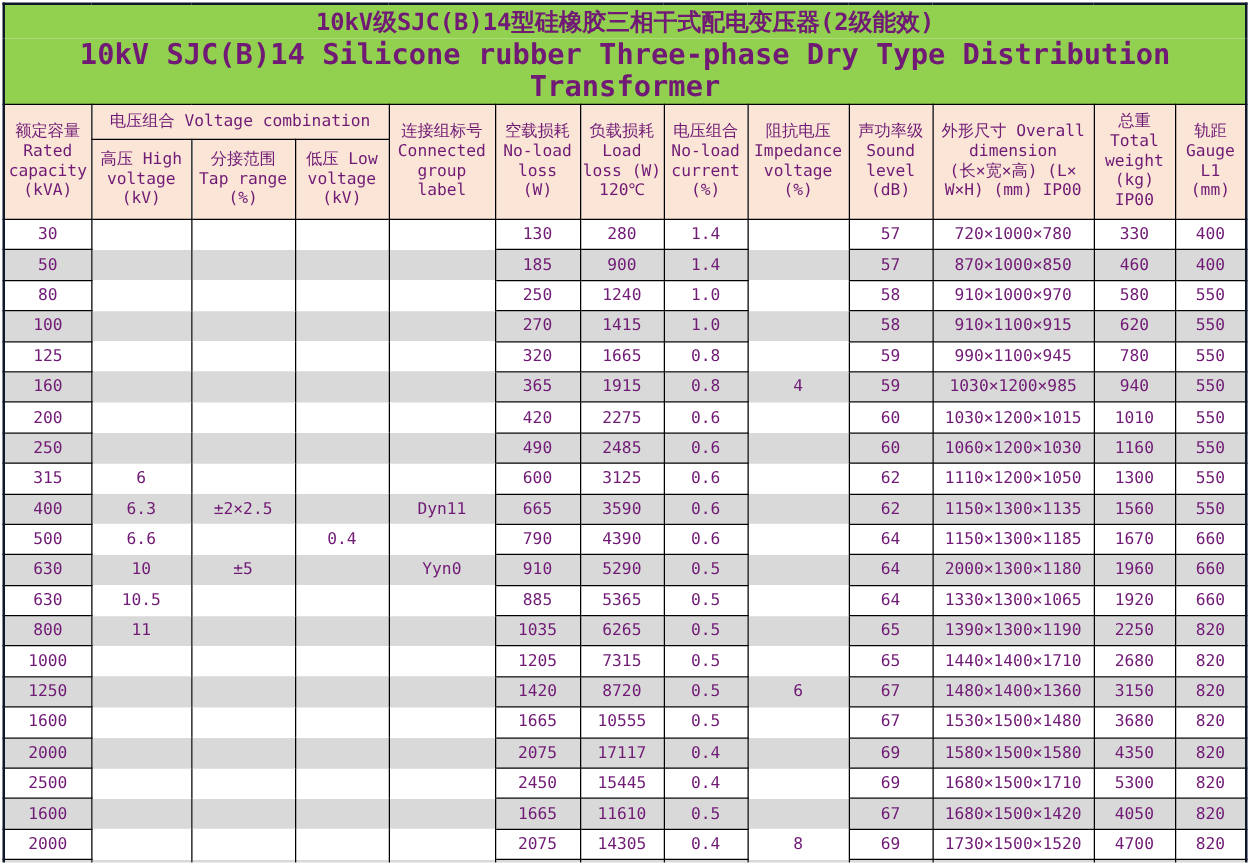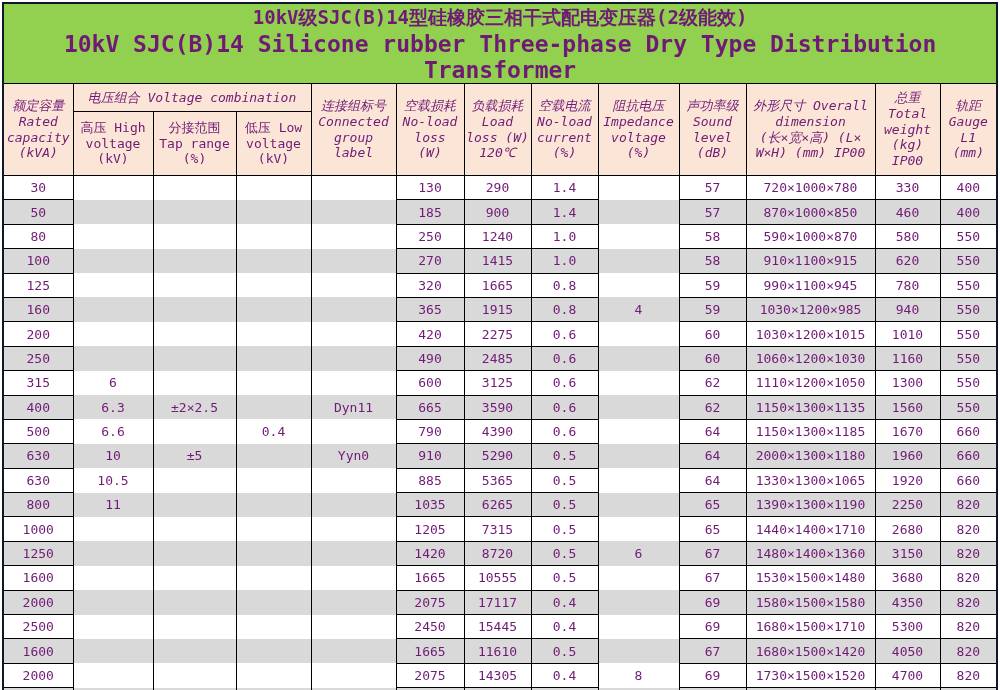--- a/index.html
+++ b/index.html
@@ -42,21 +42,21 @@
     height: 26px;
     border-top: none;
   }
   thead tr.hdr th {
     background: #FBE5D6;
     font-size: 13px;
     font-weight: normal;
     white-space: pre-line;
     line-height: 1.22;
   }
-  tr.hdr-group { height: 28px; font-style: italic; }
+  tr.hdr-group { height: 28px; }
   tr.hdr-sub   { height: 64px; }
   tbody tr { height: 24.4px; }
   tbody td {
     font-size: 13px;
     white-space: nowrap;
   }
   tbody tr.odd  { background: #FFFFFF; }
   tbody tr.even { background: #D9D9D9; }
   
   td.nb { border-top: none; border-bottom: none; }
@@ -99,21 +99,21 @@
 group
 label</th>
         <th rowspan="2">空载损耗
 No-load
 loss
 (W)</th>
         <th rowspan="2">负载损耗
 Load
 loss (W)
 120℃</th>
-        <th rowspan="2">空载电流
+        <th rowspan="2">电压组合
 No-load
 current
 (%)</th>
         <th rowspan="2">阻抗电压
 Impedance
 voltage
 (%)</th>
         <th rowspan="2">声功率级
 Sound
 level
@@ -145,21 +145,21 @@
       </tr>
     </thead>
     <tbody id="data-rows">
         <tr class="odd">
           <td>30</td>
           <td class="nb"></td>
           <td class="nb"></td>
           <td class="nb"></td>
           <td class="nb"></td>
           <td>130</td>
-          <td>290</td>
+          <td>280</td>
           <td>1.4</td>
           <td class="nb"></td>
           <td>57</td>
           <td>720×1000×780</td>
           <td>330</td>
           <td>400</td>
         </tr>
         <tr class="even">
           <td>50</td>
           <td class="nb"></td>
@@ -179,21 +179,21 @@
           <td>80</td>
           <td class="nb"></td>
           <td class="nb"></td>
           <td class="nb"></td>
           <td class="nb"></td>
           <td>250</td>
           <td>1240</td>
           <td>1.0</td>
           <td class="nb"></td>
           <td>58</td>
-          <td>590×1000×870</td>
+          <td>910×1000×970</td>
           <td>580</td>
           <td>550</td>
         </tr>
         <tr class="even">
           <td>100</td>
           <td class="nb"></td>
           <td class="nb"></td>
           <td class="nb"></td>
           <td class="nb"></td>
           <td>270</td>

